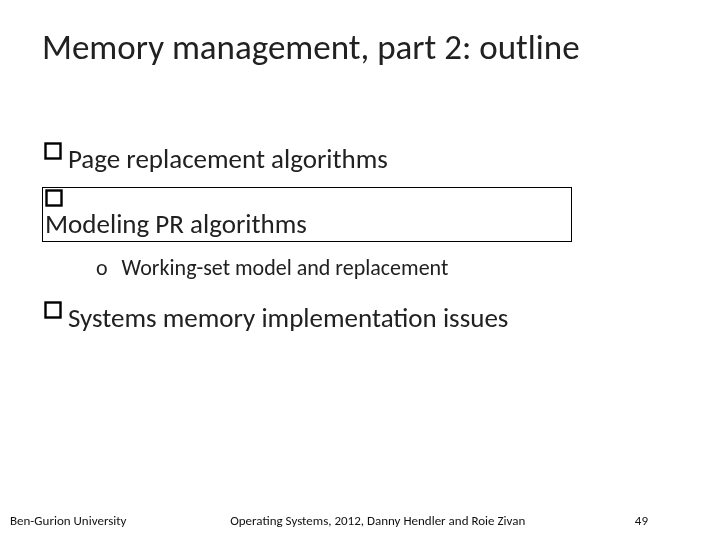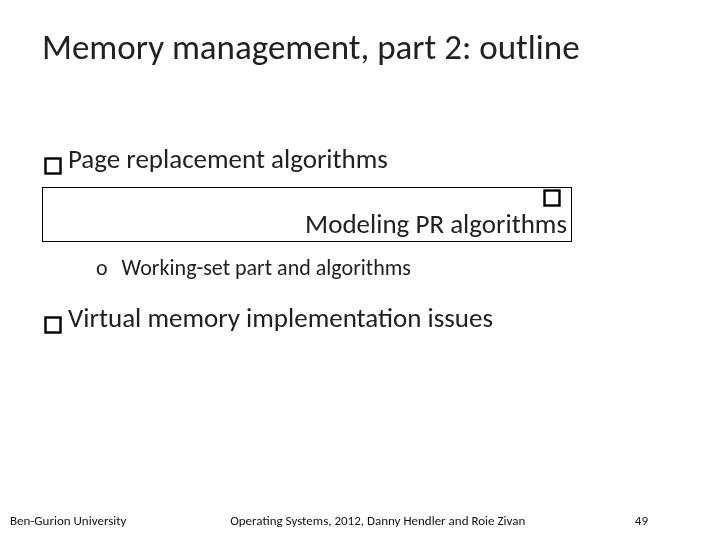--- a/index.html
+++ b/index.html
@@ -21,21 +21,21 @@
     color: #212121;
     margin-top: 6px;
     margin-bottom: 72px;
     margin-left: 2px;
   }
   .outline {
     margin-left: 2px;
   }
   .bullet-row {
     display: flex;
-    align-items: flex-end;
+    align-items: flex-start;
     margin-bottom: 10px;
     padding: 2px 4px 2px 2px;
   }
   .bullet-row.boxed {
     border: 1.5px solid #000;
     padding: 1px 4px 1px 2px;
     width: 530px;
     flex-direction: column;
   }
   .bullet-icon {
@@ -110,28 +110,28 @@
 
     <div class="bullet-row boxed">
       <svg class="bullet-icon" viewBox="0 0 18 18">
         <rect x="1.5" y="1.5" width="15" height="15" fill="none" stroke="#000" stroke-width="2.4"></rect>
       </svg>
       <span class="bullet-text">Modeling PR algorithms</span>
     </div>
 
     <div class="sub-row">
       <span class="sub-marker">o</span>
-      <span class="sub-text">Working-set part and algorithms</span>
+      <span class="sub-text">Working-set model and replacement</span>
     </div>
 
     <div class="bullet-row">
       <svg class="bullet-icon" viewBox="0 0 18 18">
         <rect x="1.5" y="1.5" width="15" height="15" fill="none" stroke="#000" stroke-width="2.4"></rect>
       </svg>
-      <span class="bullet-text">Virtual memory implementation issues</span>
+      <span class="bullet-text">Systems memory implementation issues</span>
     </div>
 
   </div>
 
   <div class="footer">
     <span class="footer-left">Ben-Gurion University</span>
     <span class="footer-center">Operating Systems, 2012, Danny Hendler and Roie Zivan</span>
     <span class="footer-page">49</span>
   </div>
 

